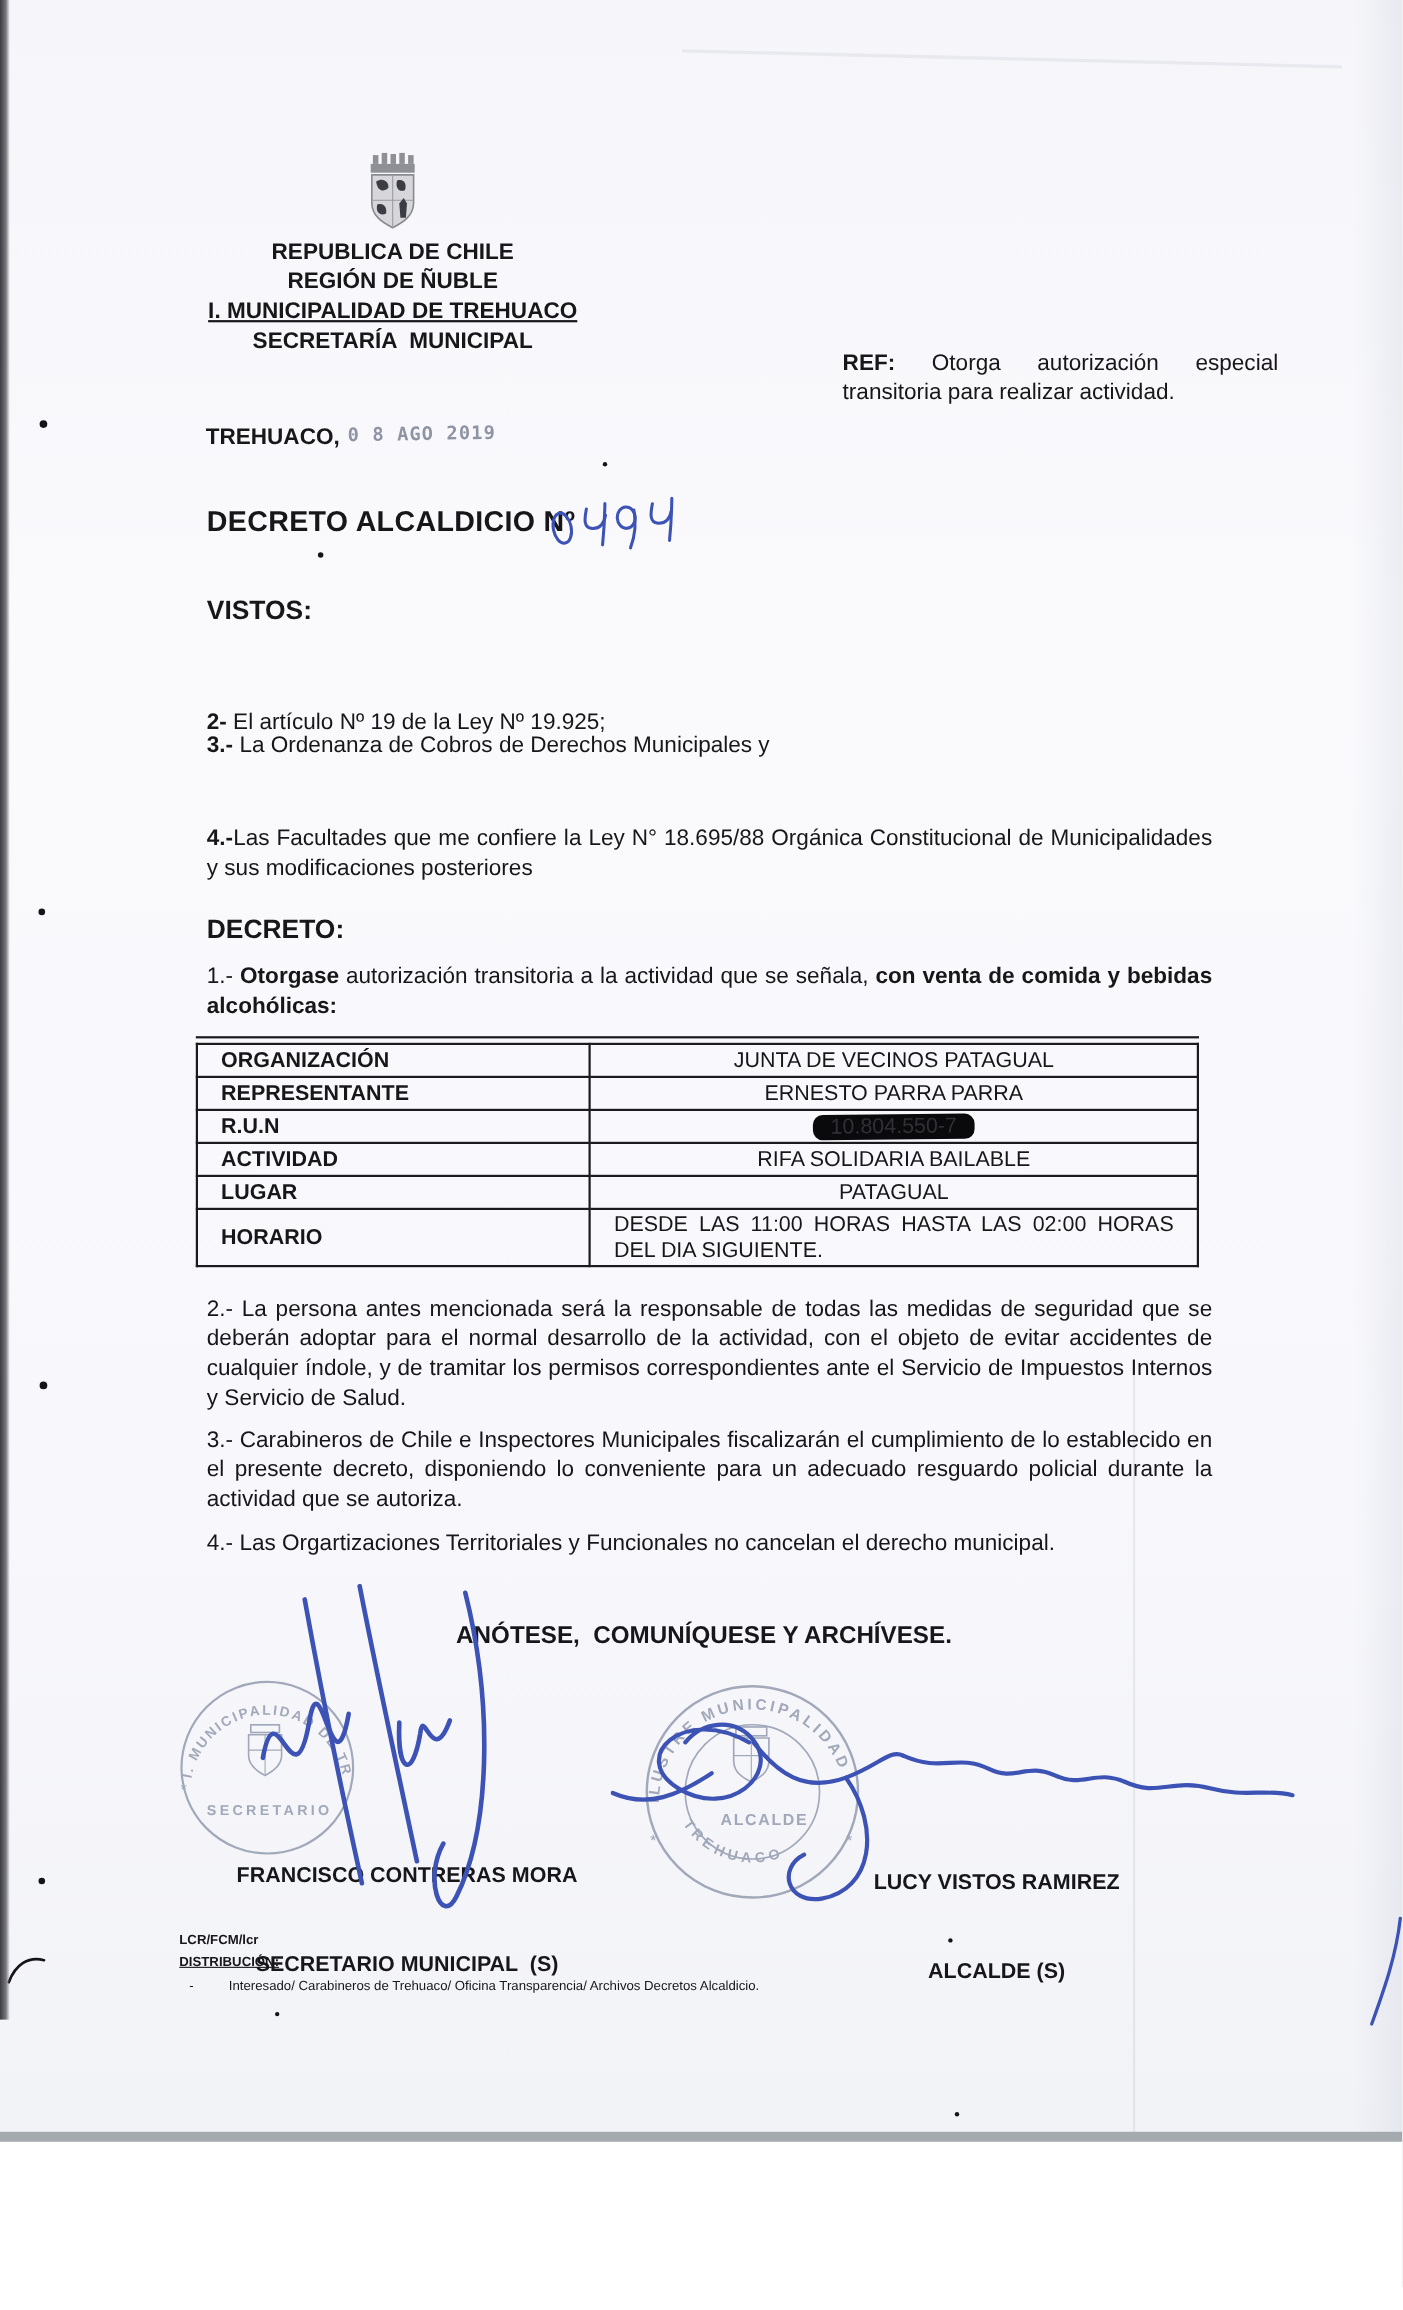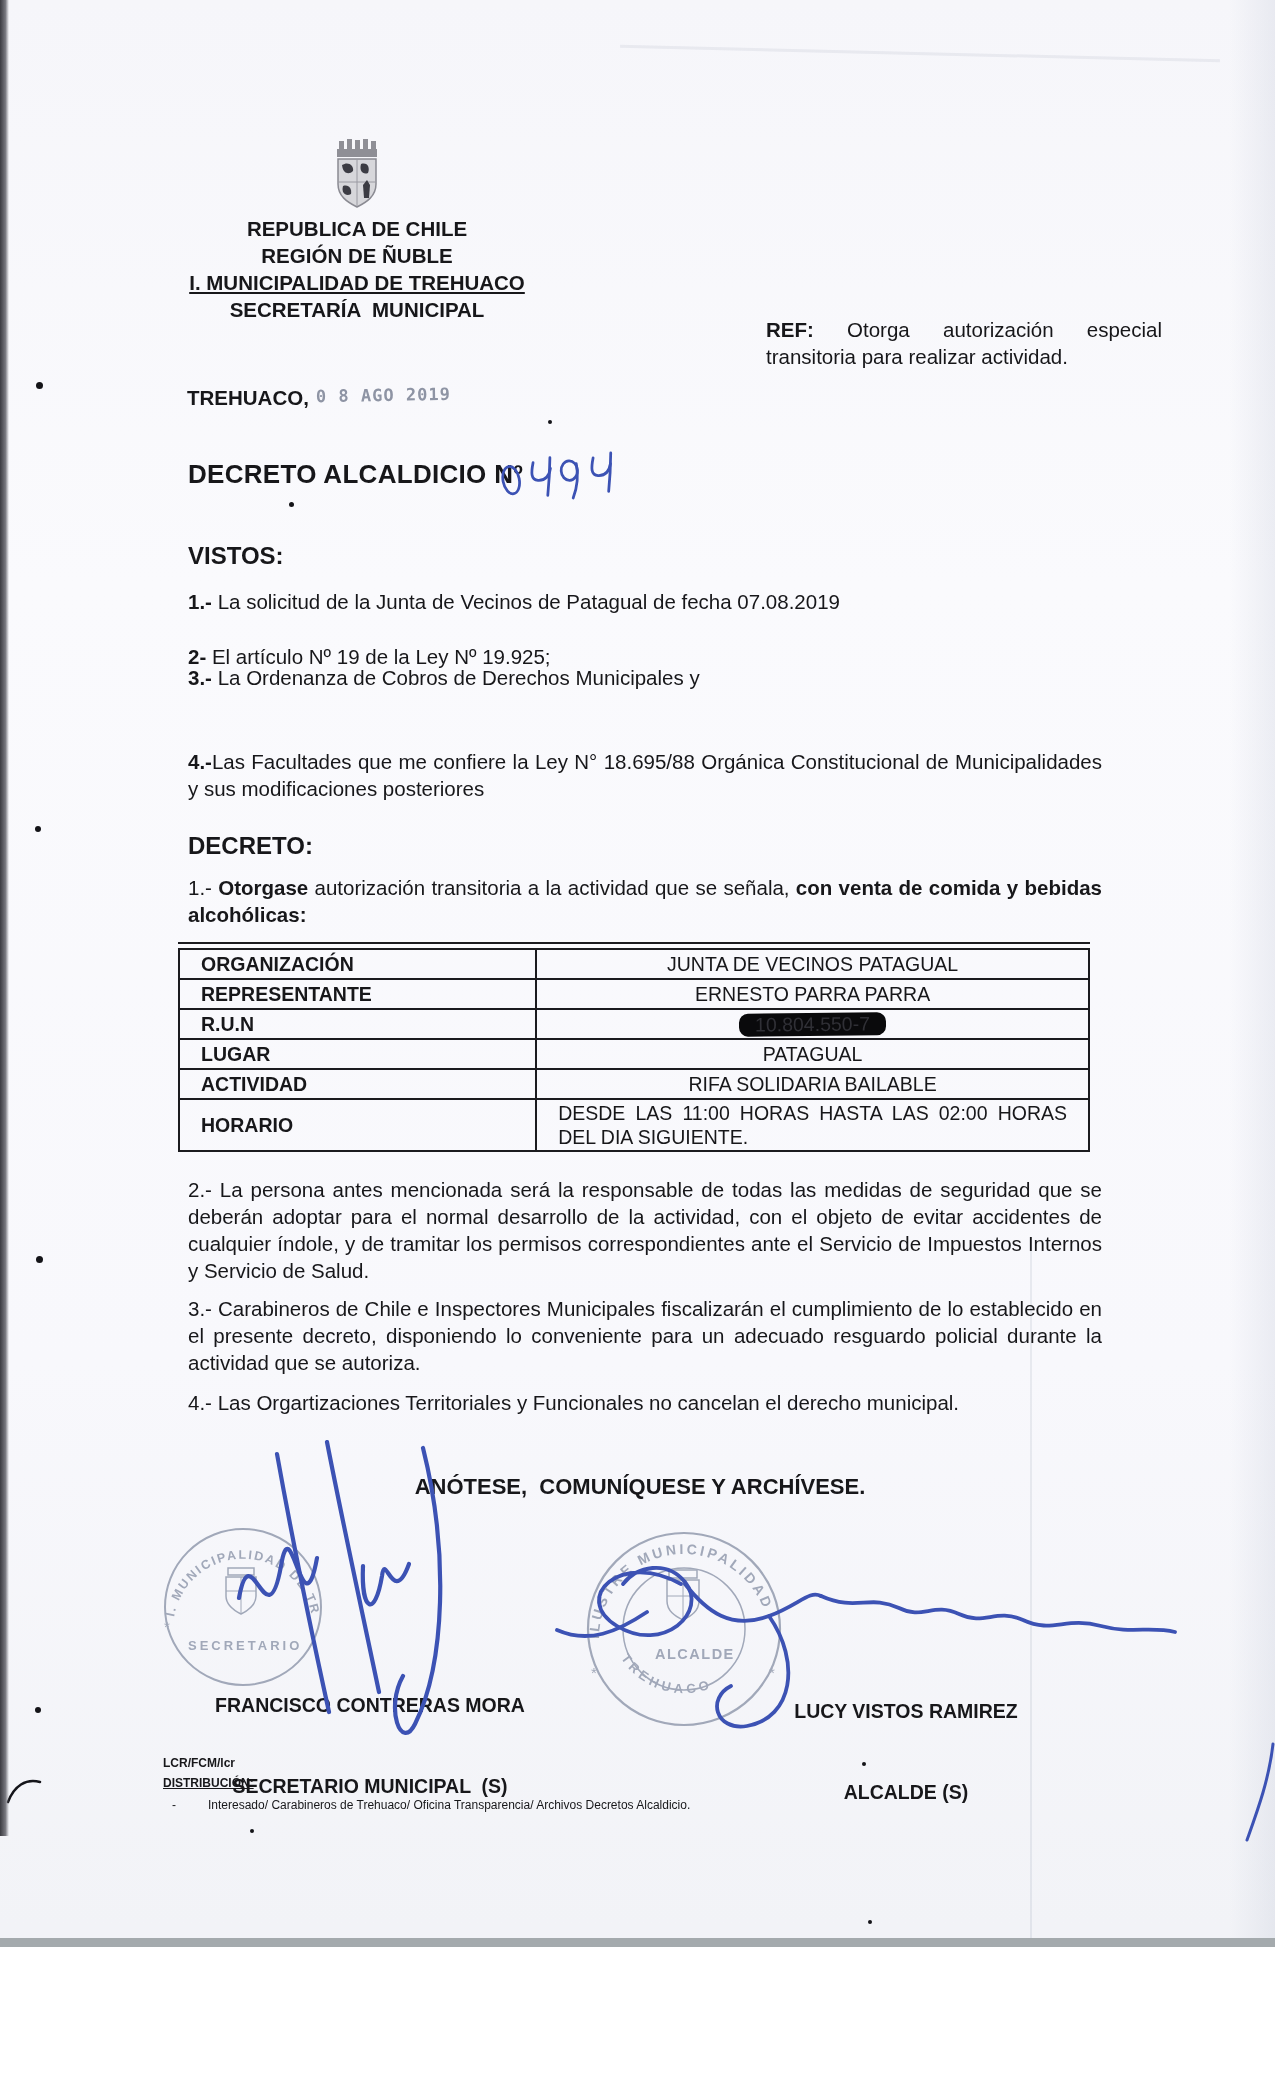--- a/index.html
+++ b/index.html
@@ -101,21 +101,20 @@
     <ellipse cx="16" cy="34" rx="10" ry="17" transform="rotate(-8 16 34)"></ellipse>
     <path d="M44,14 C41,26 40,35 49,36 C58,37 63,31 65,22"></path>
     <path d="M65,9 C64,25 62,42 60,55"></path>
     <ellipse cx="88" cy="26" rx="10" ry="12"></ellipse>
     <path d="M97,18 C99,32 97,46 91,60"></path>
     <path d="M118,12 C115,24 114,33 123,34 C132,35 137,29 139,20"></path>
     <path d="M140,7 C139,23 137,41 135,54"></path>
   </svg>
 
   <div class="abs heading">VISTOS:</div>
-  <div class="abs vitem" style="top:588px;"><span class="num">1.-</span><span> La solicitud de la Junta de Vecinos de Patagual de fecha 07.08.2019</span></div>
   <div class="abs vitem" style="top:643px;"><span class="num">2-</span><span> El artículo Nº 19 de la Ley Nº 19.925;</span></div>
   <div class="abs vitem" style="top:664px;"><span class="num">3.-</span><span> La Ordenanza de  Cobros de Derechos Municipales y</span></div>
   <div class="abs vitem" style="top:748px;"><span class="num">4.-</span><span>Las Facultades que me confiere la Ley N° 18.695/88 Orgánica Constitucional de Municipalidades y sus modificaciones posteriores</span></div>
 
   <div class="abs heading" style="top:832px;">DECRETO:</div>
   <div class="abs para" style="top:874px;"><span> 1.- </span><span class="b">Otorgase</span><span> autorización transitoria a la actividad que se señala, </span><span class="b">con venta de comida y bebidas alcohólicas:</span></div>
 
   <div class="abs table-topline"></div>
   <table class="decree-table">
     <tbody>
@@ -125,26 +124,26 @@
         </tr>
       <tr>
           <td class="lbl">REPRESENTANTE</td>
           <td class="val">ERNESTO PARRA PARRA</td>
         </tr>
       <tr>
           <td class="lbl">R.U.N</td>
           <td class="val"><span class="redact">10.804.550-7</span></td>
         </tr>
       <tr>
+          <td class="lbl">ACTIVIDAD</td>
+          <td class="val">RIFA SOLIDARIA BAILABLE</td>
+        </tr>
+      <tr>
           <td class="lbl">LUGAR</td>
           <td class="val">PATAGUAL</td>
-        </tr>
-      <tr>
-          <td class="lbl">ACTIVIDAD</td>
-          <td class="val">RIFA SOLIDARIA BAILABLE</td>
         </tr>
       <tr>
           <td class="lbl">HORARIO</td>
           <td class="val" style="width:545px;">DESDE LAS 11:00 HORAS HASTA LAS 02:00 HORAS DEL DIA SIGUIENTE.</td>
         </tr>
     </tbody>
   </table>
 
   <div class="abs para" style="top:1176px;"><span>2.-</span><span> La persona antes mencionada será la responsable de todas las medidas de seguridad que se deberán adoptar para el normal desarrollo de la actividad, con el objeto de evitar accidentes de cualquier índole, y de tramitar los permisos correspondientes ante el Servicio de Impuestos Internos y  Servicio de Salud.</span></div>
   <div class="abs para" style="top:1295px;"><span>3.-</span><span> Carabineros de Chile e Inspectores Municipales fiscalizarán el cumplimiento de lo establecido en el presente decreto, disponiendo lo conveniente para un adecuado resguardo policial durante la actividad que se autoriza.</span></div>

